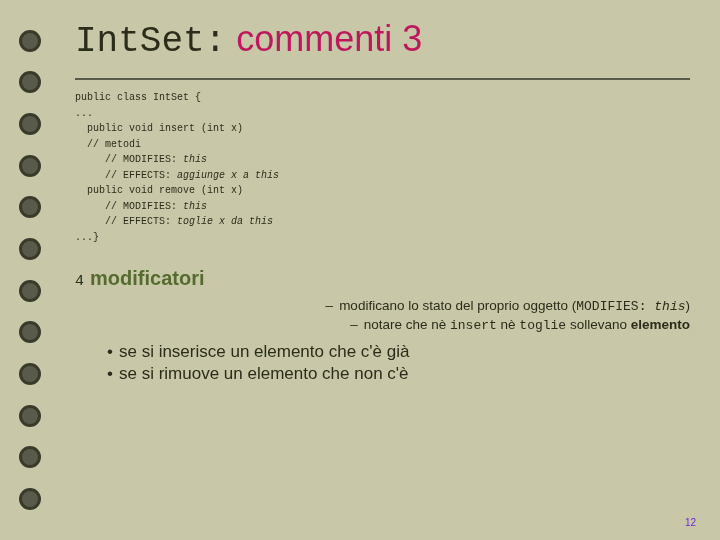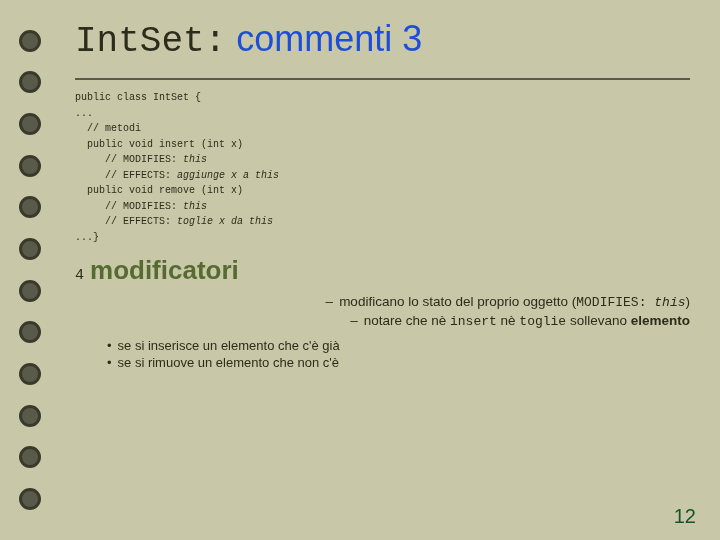--- a/index.html
+++ b/index.html
@@ -67,21 +67,21 @@
       font-family: 'Courier New', Courier, monospace;
       font-size: 36px;
       font-weight: normal;
       color: #2c2c1a;
     }
 
     .title-text {
       font-family: Arial, Helvetica, sans-serif;
       font-size: 36px;
       font-weight: normal;
-      color: #1d4ed8;
+      color: #be185d;
     }
 
     
     .divider {
       border: none;
       border-top: 2px solid #5a5a4a;
       margin-bottom: 10px;
     }
 
     
@@ -105,24 +105,25 @@
     }
 
     .section-num {
       font-family: 'Courier New', Courier, monospace;
       font-size: 15px;
       color: #2c2c1a;
       margin-right: 6px;
     }
 
     .section-title {
-      font-size: 26px;
+      font-size: 20px;
       font-weight: bold;
       color: #556b2f;
       font-family: Arial, Helvetica, sans-serif;
+      margin-top: 12px;
     }
 
     
     .bullet-list {
       list-style: none;
       margin-left: 16px;
       margin-bottom: 4px;
     }
 
     .bullet-list li {
@@ -152,40 +153,40 @@
     }
 
     
     .sub-bullet-list {
       list-style: none;
       margin-left: 32px;
       margin-top: 2px;
     }
 
     .sub-bullet-list li {
-      font-size: 13px;
+      font-size: 17px;
       color: #2c2c1a;
       margin-bottom: 2px;
       display: flex;
       align-items: center;
     }
 
     .sub-bullet-list li::before {
       content: '•';
       margin-right: 6px;
       flex-shrink: 0;
     }
 
     
     .page-num {
       position: absolute;
       bottom: 12px;
       right: 24px;
-      font-size: 20px;
-      color: #14532d;
+      font-size: 10px;
+      color: #6d28d9;
     }
   </style>
 </head>
 <body>
 
 <div class="slide">
 
   <div class="spiral">
     <div class="spiral-dot"></div>
     <div class="spiral-dot"></div>
@@ -205,22 +206,22 @@
 
     <h1 class="title">
       <span class="title-mono">IntSet:</span><span class="title-text"> commenti 3</span>
     </h1>
 
     <hr class="divider">
 
     <div class="code-block">
       <div>public class IntSet {</div>
       <div>...</div>
+      <div>&nbsp;&nbsp;public void insert (int x)</div>
       <div>&nbsp;&nbsp;// metodi</div>
-      <div>&nbsp;&nbsp;public void insert (int x)</div>
       <div>&nbsp;&nbsp;&nbsp;&nbsp;&nbsp;// MODIFIES: <span class="italic">this</span></div>
       <div>&nbsp;&nbsp;&nbsp;&nbsp;&nbsp;// EFFECTS: <span class="italic">aggiunge x a this</span></div>
       <div>&nbsp;&nbsp;public void remove (int x)</div>
       <div>&nbsp;&nbsp;&nbsp;&nbsp;&nbsp;// MODIFIES: <span class="italic">this</span></div>
       <div>&nbsp;&nbsp;&nbsp;&nbsp;&nbsp;// EFFECTS: <span class="italic">toglie x da this</span></div>
       <div>...}</div>
     </div>
 
     <div class="section-heading">
       <span class="section-num">4</span>

